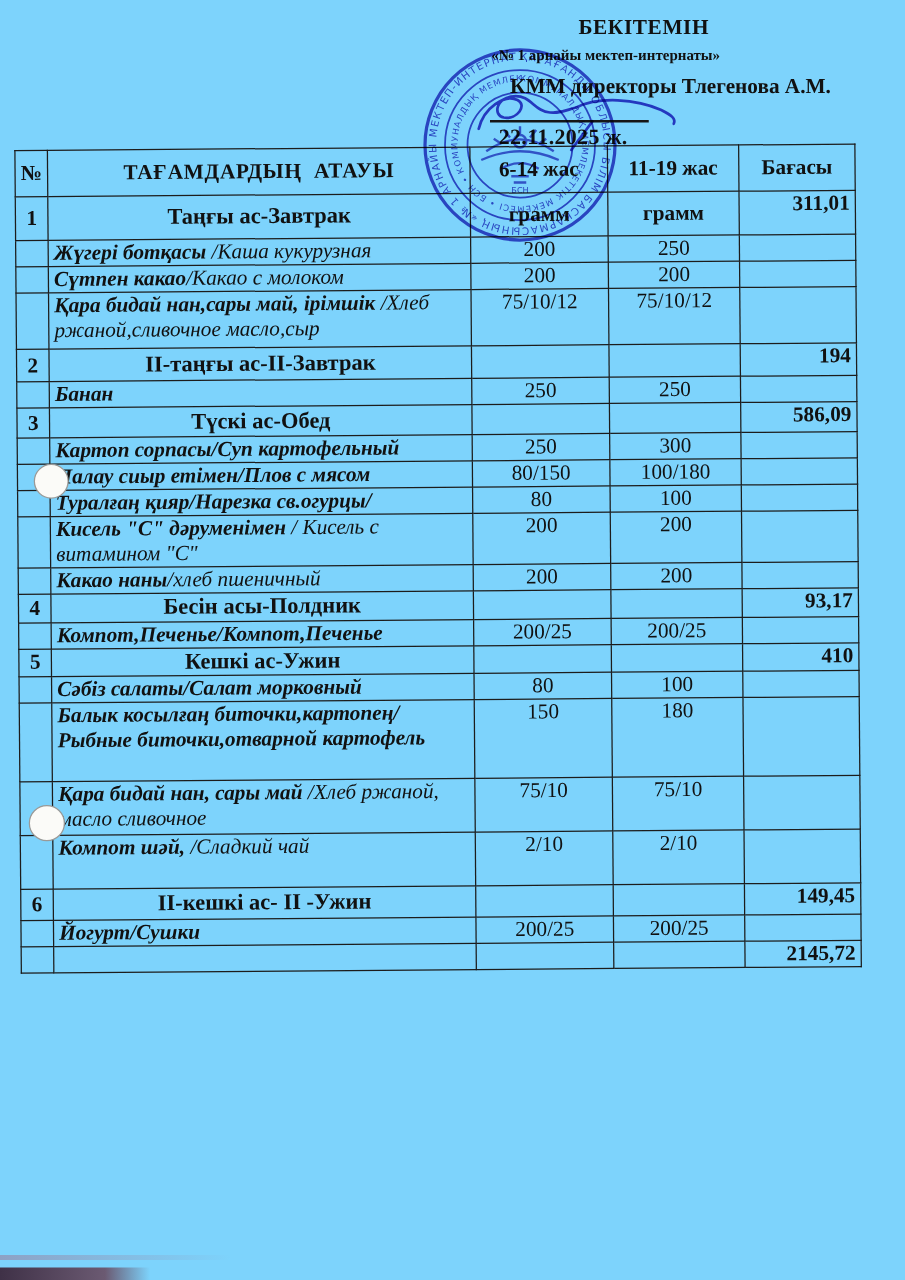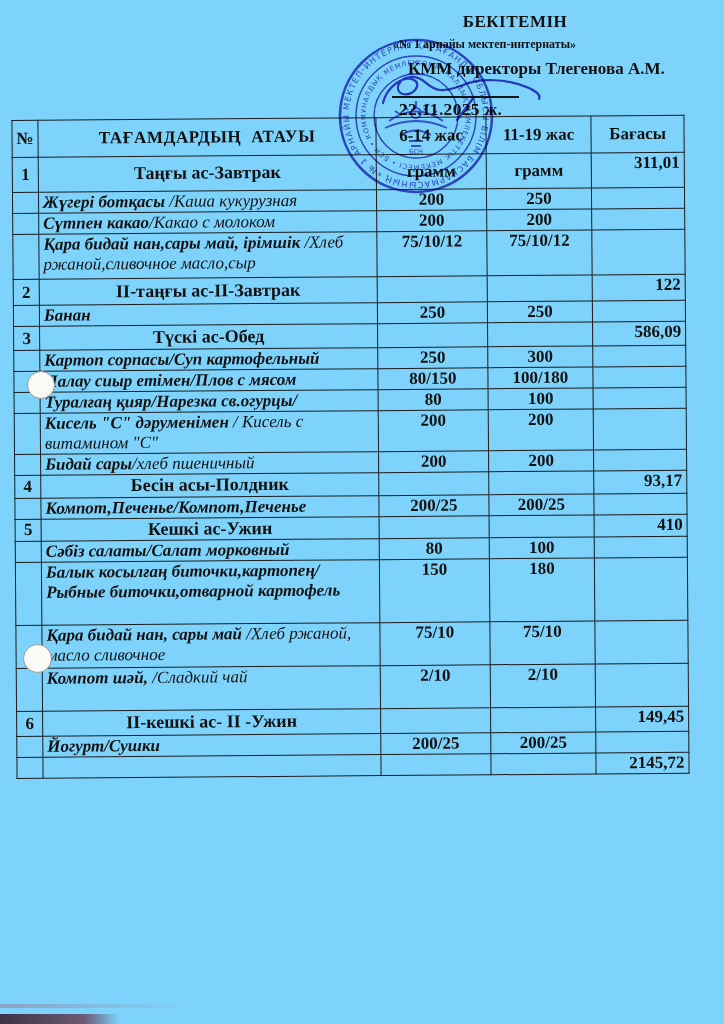--- a/index.html
+++ b/index.html
@@ -38,21 +38,21 @@
   table.menu col.c-a2{width:105px;}
   table.menu col.c-price{width:93px;}
   .menu th,.menu td{border:1.5px solid #1c1c1c;padding:0 4px;vertical-align:top;
     font-size:17px;line-height:1.18;overflow:hidden;}
   .menu thead th{height:36px;vertical-align:middle;text-align:center;font-weight:700;padding:0 2px;}
   .th-name{font-size:19px;letter-spacing:.6px;word-spacing:5px;}
   .th-age{font-size:18px;}
   .th-price{font-size:18px;}
   .th-num{font-size:17px;}
   .cell-num{text-align:center;font-weight:700;font-size:16px;}
-  .cell-age{text-align:center;font-weight:bold;}
+  .cell-age{text-align:center;}
   .cell-price{text-align:right;font-weight:700;vertical-align:top;}
   .kk{font-weight:700;font-style:italic;}
   .ru{font-style:italic;}
   .row-category td{vertical-align:middle;}
   .row-category .cell-price{vertical-align:top;}
   .row-category .cat{display:block;text-align:center;font-weight:700;font-size:18px;font-style:normal;}
   .row-category .cell-age{font-weight:700;}
   
   #menu-body tr:nth-child(1) td{height:34px;}
   #menu-body tr:nth-child(4) td{height:44px;}
@@ -168,21 +168,21 @@
             <td class="cell-age">75/10/12</td>
             <td class="cell-price"></td>
           </tr>
           <tr class="row-category">
             <td class="cell-num">2</td>
             <td class="cell-name">
               <span class="cat">ІІ-таңғы ас-ІІ-Завтрак</span>
             </td>
             <td class="cell-age"></td>
             <td class="cell-age"></td>
-            <td class="cell-price">122</td>
+            <td class="cell-price">194</td>
           </tr>
           <tr class="row-dish">
             <td class="cell-num"></td>
             <td class="cell-name"><span class="kk">Банан</span><span class="ru"></span></td>
             <td class="cell-age">250</td>
             <td class="cell-age">250</td>
             <td class="cell-price"></td>
           </tr>
           <tr class="row-category">
             <td class="cell-num">3</td>
@@ -216,21 +216,21 @@
           </tr>
           <tr class="row-dish">
             <td class="cell-num"></td>
             <td class="cell-name"><span class="kk">Кисель "С" дәруменімен </span><span class="ru">/ Кисель с витамином "С"</span></td>
             <td class="cell-age">200</td>
             <td class="cell-age">200</td>
             <td class="cell-price"></td>
           </tr>
           <tr class="row-dish">
             <td class="cell-num"></td>
-            <td class="cell-name"><span class="kk">Бидай сары</span><span class="ru">/хлеб пшеничный</span></td>
+            <td class="cell-name"><span class="kk">Какао наны</span><span class="ru">/хлеб пшеничный</span></td>
             <td class="cell-age">200</td>
             <td class="cell-age">200</td>
             <td class="cell-price"></td>
           </tr>
           <tr class="row-category">
             <td class="cell-num">4</td>
             <td class="cell-name">
               <span class="cat">Бесін асы-Полдник</span>
             </td>
             <td class="cell-age"></td>

